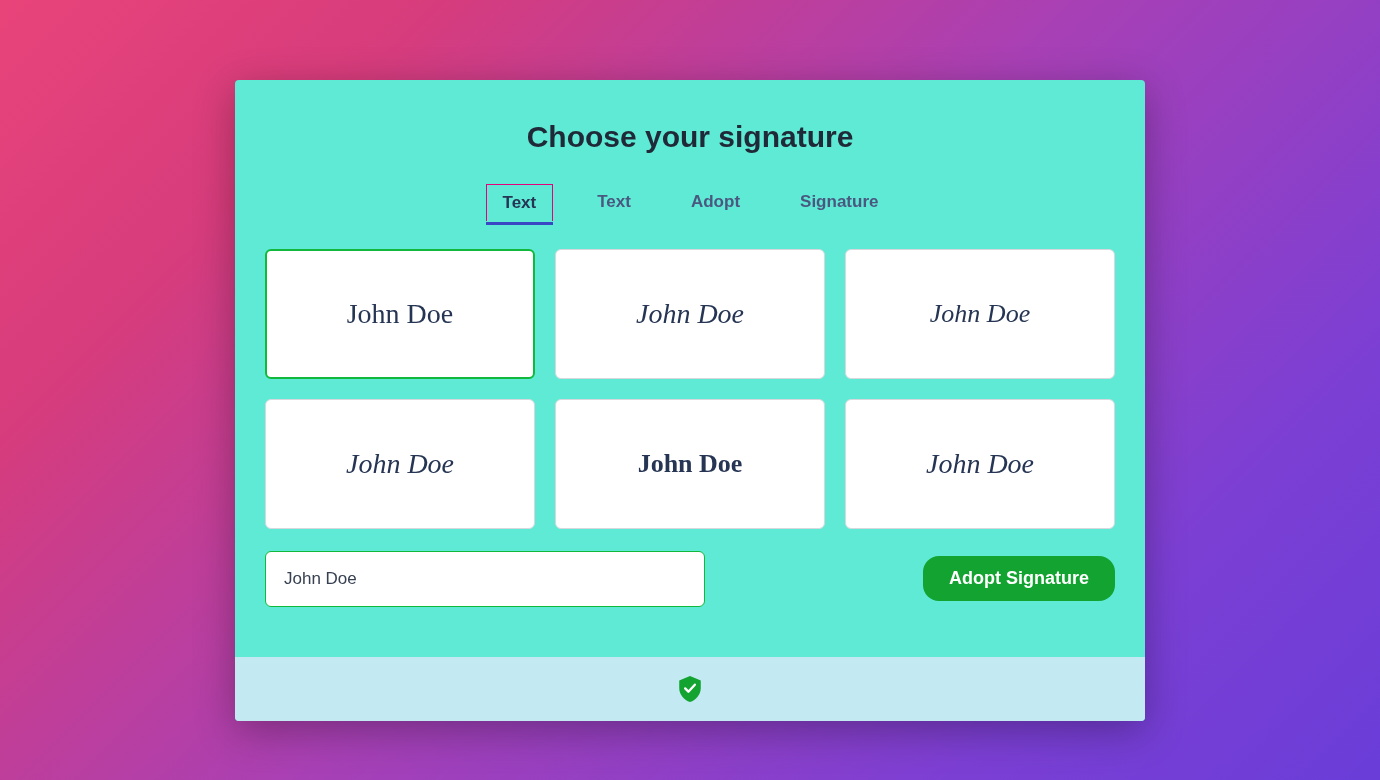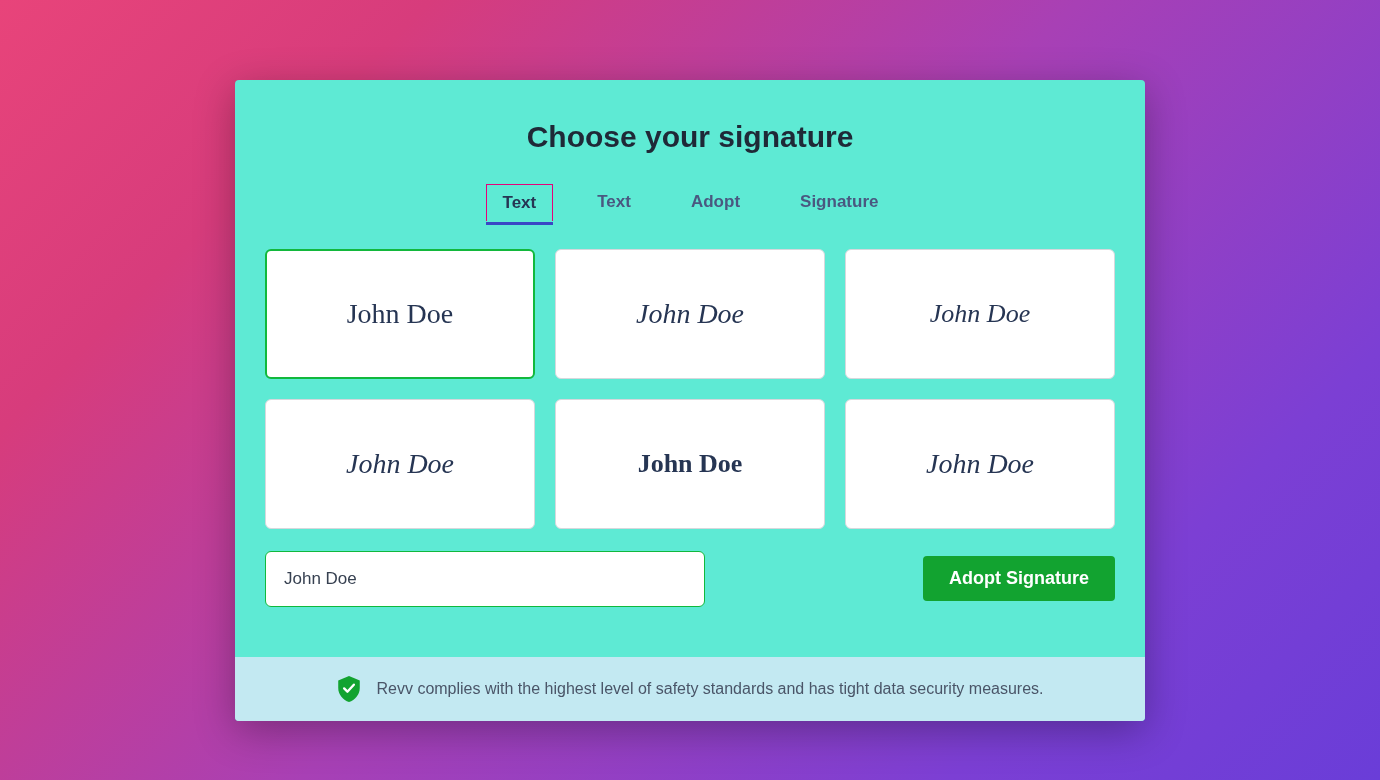--- a/index.html
+++ b/index.html
@@ -124,21 +124,21 @@
       font-size: 17px;
       color: #374151;
       outline: none;
     }
     
     .adopt-btn {
       padding: 12px 26px;
       background: #12a330;
       color: #ffffff;
       border: none;
-      border-radius: 4px;
+      border-radius: 16px;
       font-size: 18px;
       font-weight: 600;
       cursor: pointer;
     }
     
     .footer {
       background: #c3e9f2;
       padding: 18px 20px;
       display: flex;
       align-items: center;
@@ -196,15 +196,14 @@
       <input type="text" class="name-input" value="John Doe" style="">
       <button class="adopt-btn">Adopt Signature</button>
     </div>
   </div>
 
   <div class="footer">
     <svg class="shield-icon" viewBox="0 0 24 26">
       <path d="M12 1 L22 5 L22 12 C22 18 17.5 23.5 12 25 C6.5 23.5 2 18 2 12 L2 5 Z" fill="#12a330"></path>
       <path d="M7.5 12.5 L10.5 15.5 L16.5 9" stroke="#ffffff" stroke-width="2.2" fill="none" stroke-linecap="round" stroke-linejoin="round"></path>
     </svg>
-    <span class="footer-text">Revv complies with the highest level of safety standards and has tight data security measures.</span>
   </div>
 </div>
 
 </body></html>

